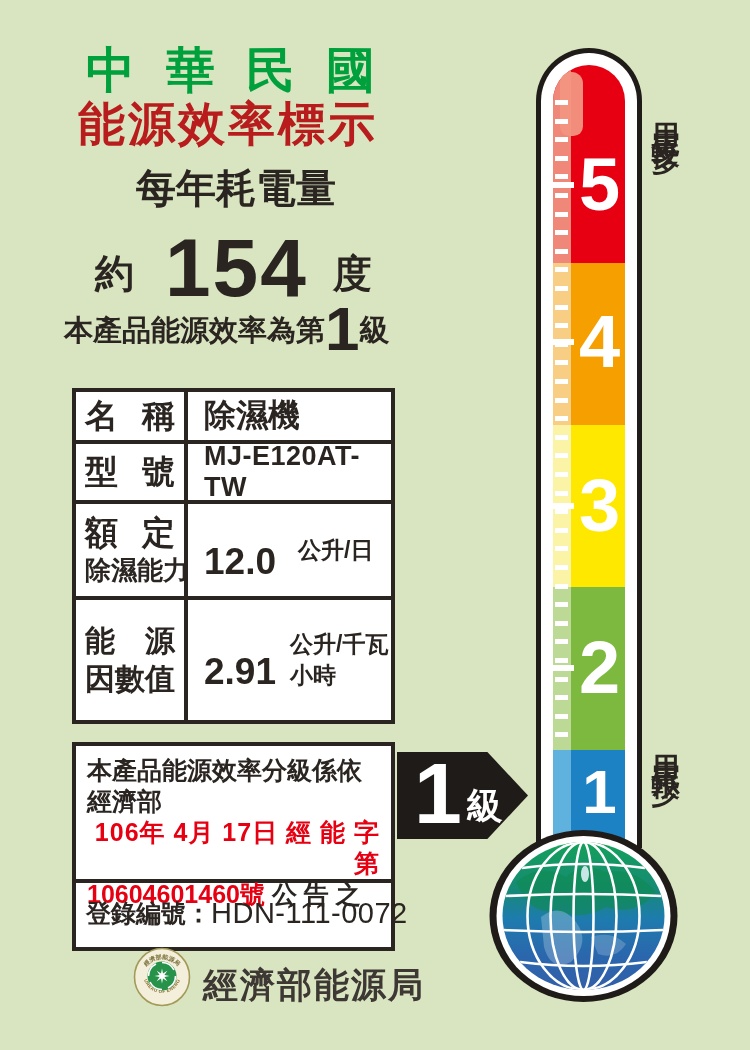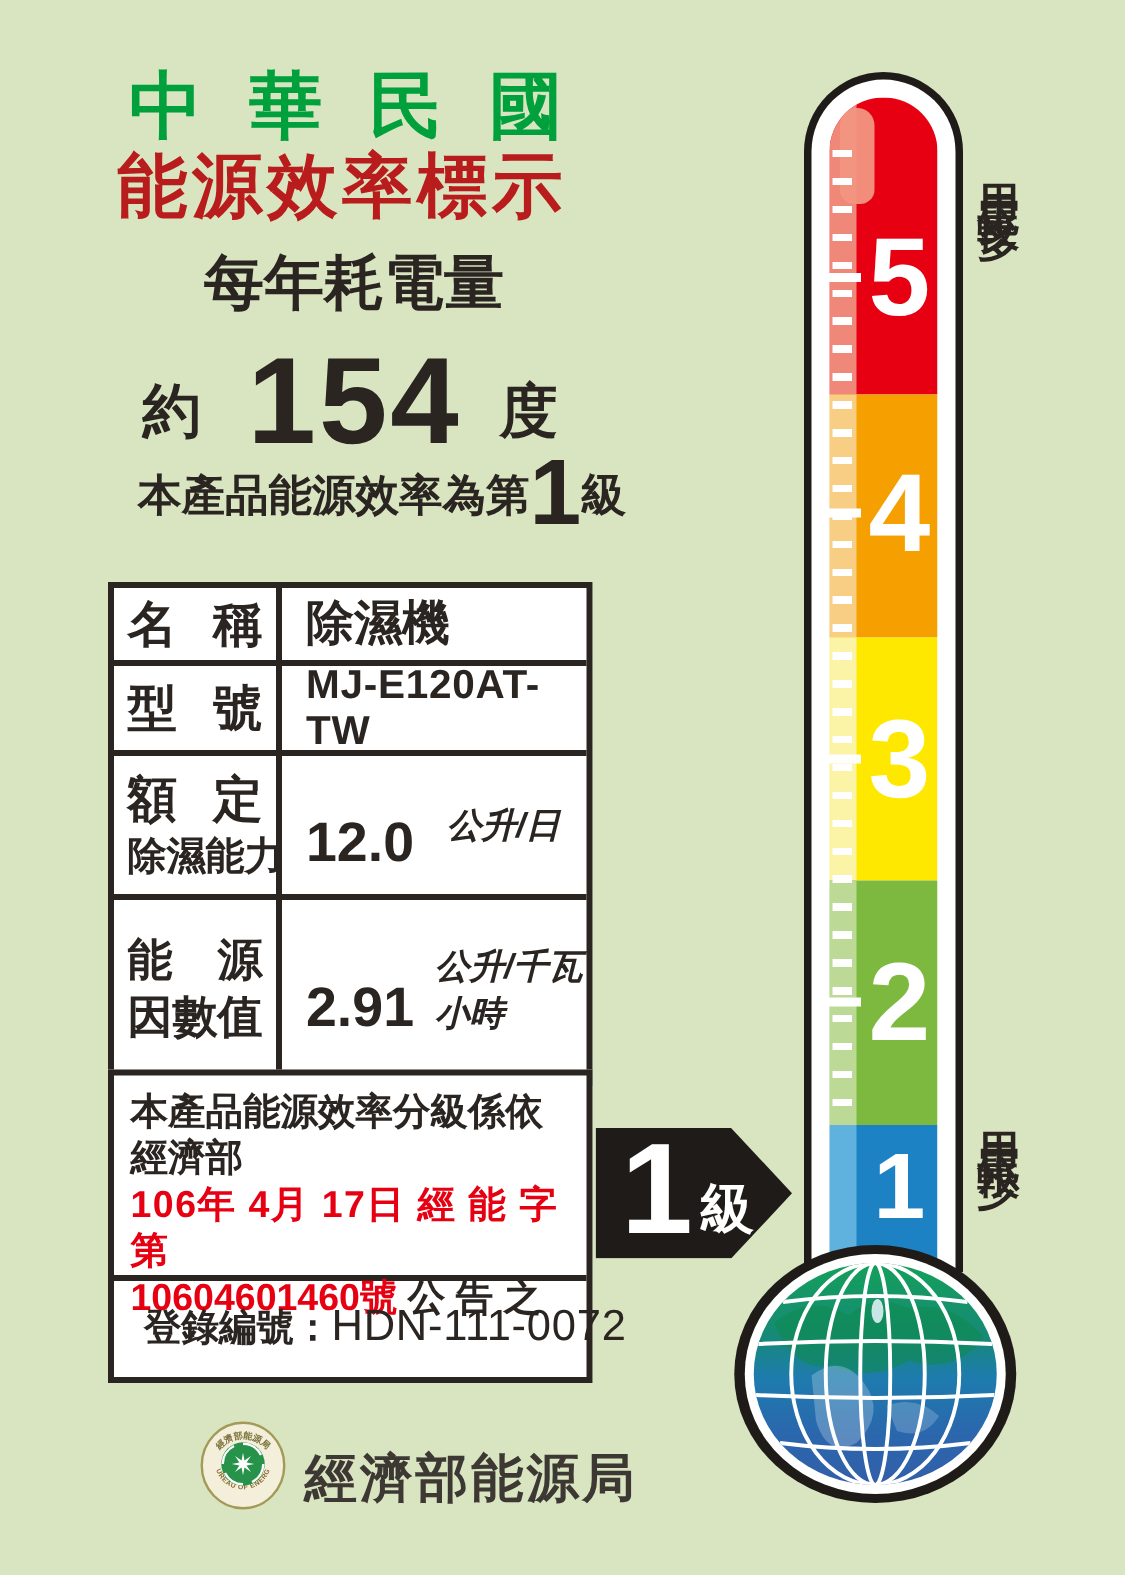--- a/index.html
+++ b/index.html
@@ -14,46 +14,46 @@
 
   
   .title1 { left:86px; top:38px; font-size:49px; font-weight:bold; letter-spacing:31px; color:#00a03c; white-space:nowrap; }
   .title2 { left:78px; top:93px; font-size:47px; font-weight:bold; letter-spacing:3px; color:#b91c1c; white-space:nowrap; }
   .annual { left:136px; top:161px; font-size:40px; font-weight:bold; white-space:nowrap; }
   .consumption { left:95px; top:228px; display:flex; align-items:flex-end; white-space:nowrap; }
   .consumption .approx { font-size:39px; font-weight:bold; padding-bottom:7px; }
   .consumption .value  { font-size:82px; font-weight:bold; letter-spacing:2px; line-height:80px; margin-left:31px; }
   .consumption .unit   { font-size:39px; font-weight:bold; padding-bottom:7px; margin-left:25px; }
   .sentence { left:64px; top:304px; display:flex; align-items:flex-end; white-space:nowrap; }
-  .sentence .pre  { font-size:29px; font-weight:bold; padding-bottom:3px;margin-left:28px; }
+  .sentence .pre  { font-size:29px; font-weight:bold; padding-bottom:3px; }
   .sentence .big  { font-size:62px; font-weight:bold; line-height:50px; }
   .sentence .suf  { font-size:30px; font-weight:bold; padding-bottom:3px; }
 
   
   .spec-table { left:72px; top:388px; width:323px; background:#fff; border:4px solid #2b2522; }
   .spec-row { display:flex; border-bottom:4px solid #2b2522; }
   .spec-row:last-child { border-bottom:none; }
   .spec-label { width:112px; border-right:4px solid #2b2522; padding:6px 9px; display:flex; flex-direction:column; justify-content:center; font-weight:bold; }
   .spec-label .jl { display:flex; justify-content:space-between; font-size:33px; line-height:40px; }
   .spec-label .jl2 { display:flex; justify-content:space-between; font-size:26px; line-height:34px; }
   .spec-label .jl3 { display:flex; justify-content:space-between; font-size:30px; line-height:38px; }
   .spec-value { flex:1; display:flex; align-items:center; padding-left:16px; }
   .r1 { height:52px; } .r2 { height:60px; } .r3 { height:96px; } .r4 { height:120px; }
   .v-cjk  { font-size:32px; font-weight:bold; }
   .v-model{ font-size:27px; font-weight:bold; letter-spacing:0.5px; }
   .v-num  { font-size:37px; font-weight:bold;margin-top:24px; }
-  .v-unit { font-size:23px; font-weight:bold; margin-left:22px;font-style:italic; }
-
-  
-  .note-box { left:72px; top:713px; width:323px; height:209px; background:#fff; border:4px solid #2b2522; }
+  .v-unit { font-size:23px; font-weight:bold; margin-left:22px; }
+
+  
+  .note-box { left:72px; top:742px; width:323px; height:209px; background:#fff; border:4px solid #2b2522; }
   .note-text { padding:9px 11px 0 11px; font-size:25px; line-height:31px; font-weight:bold; height:133px; }
   .note-text .red { color:#e60012; }
-  .nl2 { letter-spacing:1px; }
+  .nl2 { letter-spacing:1px;text-align:right; }
   .nl4 { letter-spacing:3px; }
-  .reg-row { border-top:4px solid #2b2522; height:64px; display:flex; align-items:center; padding-left:20px; white-space:nowrap; }
+  .reg-row { border-top:4px solid #2b2522; height:64px; display:flex; align-items:center; padding-left:10px; white-space:nowrap; }
   .reg-label { font-size:25px; font-weight:bold; }
   .reg-num { font-size:29px; font-weight:normal; letter-spacing:0.5px; }
 
   
   .agency-text { left:203px; top:962px; font-size:35px; font-weight:bold; color:#3d3833; letter-spacing:2px; }
   .logo-svg { left:133px; top:947px; }
 
   
   .tube-outline { left:536px; top:48px; width:106px; height:800px; background:#1f1b18; border-radius:53px 53px 0 0; }
   .tube-white   { left:541px; top:53px; width:96px; height:795px; background:#ffffff; border-radius:48px 48px 0 0; }

